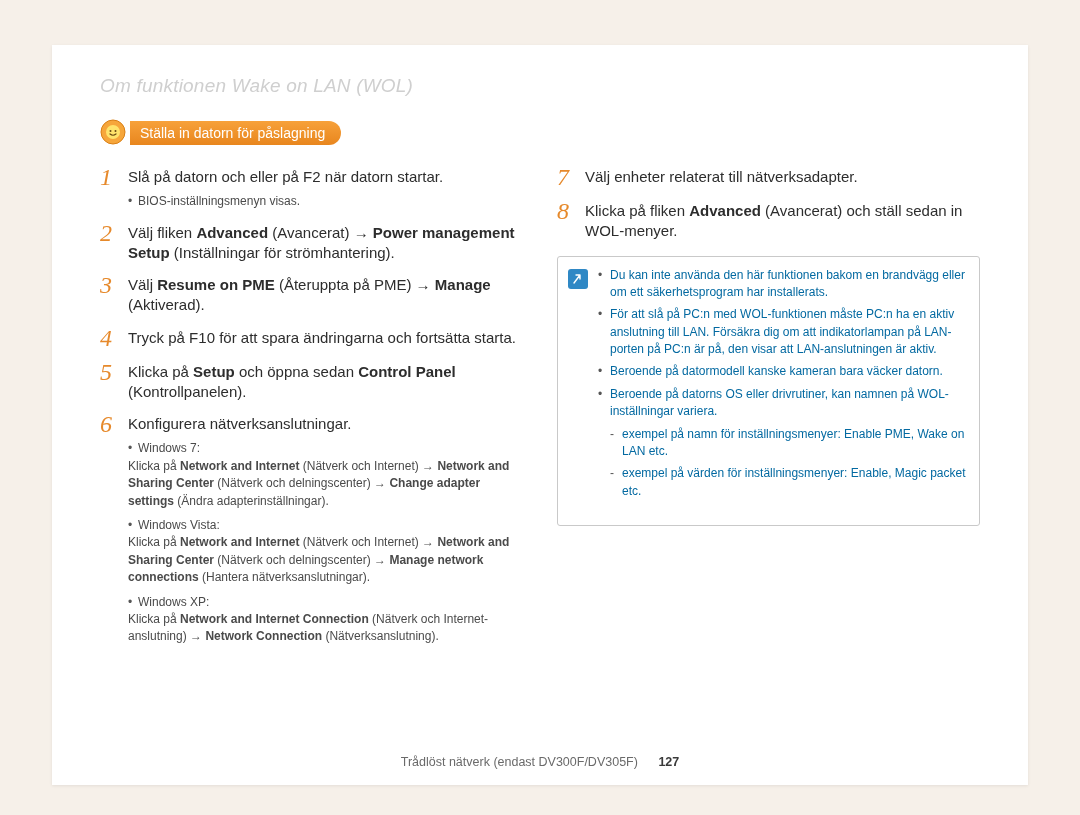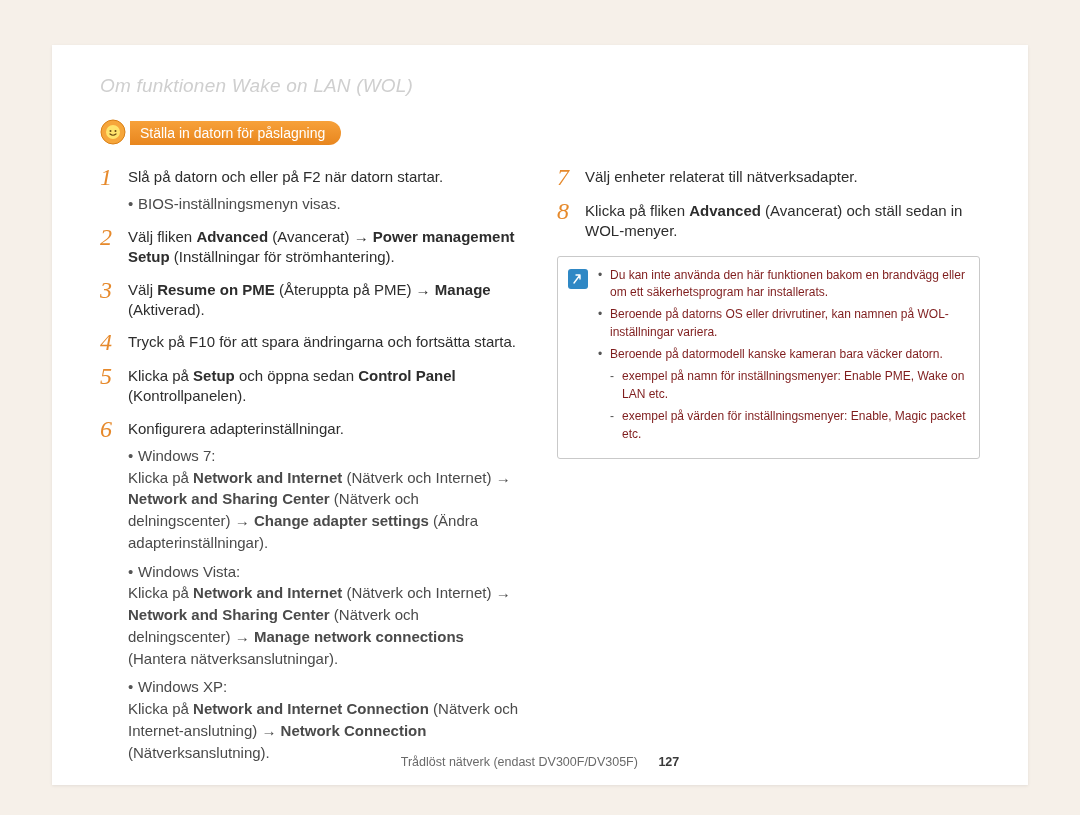--- a/index.html
+++ b/index.html
@@ -68,38 +68,38 @@
     text-align:left;
   }
   .step-body{
     font-size:15px;
     line-height:1.35;
     color:#2d2d2d;
     flex:1;
   }
   .step-body b{font-weight:600}
   .sub{
-    font-size:15px;
+    font-size:12px;
     color:#4a4a4a;
     line-height:1.45;
     margin-top:6px;
   }
   .sub .bul{margin-bottom:7px}
   .sub .bul:last-child{margin-bottom:0}
   .dot{display:inline-block;width:10px}
   .dot::before{content:"•";margin-right:6px;color:#555}
   .note-box{
     border:1px solid #c9c9c9;
     border-radius:3px;
-    padding:10px 12px 10px 10px;
+    padding:10px 12px 20px 10px;
     display:flex;
     align-items:flex-start;
     margin-top:14px;
     font-size:12px;
-    color:#7f1d1d;
+    color:#0369a1;
     line-height:1.45;
   }
   .note-icon{
     width:20px;height:20px;flex:none;
     border-radius:3px;
     background:#2f88c5;
     color:#fff;
     display:flex;align-items:center;justify-content:center;
     font-size:13px;
     margin-right:10px;
@@ -170,21 +170,21 @@
       </div>
 
       <div class="step">
         <div class="step-num">5</div>
         <div class="step-body">Klicka på <b>Setup</b> och öppna sedan <b>Control Panel</b> (Kontrollpanelen).</div>
       </div>
 
       <div class="step">
         <div class="step-num">6</div>
         <div class="step-body">
-          <span>Konfigurera adapterinställningar.</span>
+          <span>Konfigurera nätverksanslutningar.</span>
           <div class="sub">
             <div class="bul"><span class="dot"></span><span>Windows 7:<br>Klicka på <b>Network and Internet</b> (Nätverk och Internet) → <b>Network and Sharing Center</b> (Nätverk och delningscenter) → <b>Change adapter settings</b> (Ändra adapterinställningar).</span></div>
             <div class="bul"><span class="dot"></span><span>Windows Vista:<br>Klicka på <b>Network and Internet</b> (Nätverk och Internet) → <b>Network and Sharing Center</b> (Nätverk och delningscenter) → <b>Manage network connections</b> (Hantera nätverksanslutningar).</span></div>
             <div class="bul"><span class="dot"></span><span>Windows XP:<br>Klicka på <b>Network and Internet Connection</b> (Nätverk och Internet-anslutning) → <b>Network Connection</b> (Nätverksanslutning).</span></div>
           </div>
         </div>
       </div>
 
     </div>
 
@@ -201,22 +201,23 @@
       </div>
 
       <div class="note-box">
         <div class="note-icon">
           <svg width="12" height="12" viewBox="0 0 12 12">
               <path d="M2 10 L8 2 M4 2 L8 2 L8 6" stroke="#fff" stroke-width="1.4" fill="none" stroke-linecap="round" stroke-linejoin="round"></path>
             </svg>
         </div>
         <ul>
           <li>Du kan inte använda den här funktionen bakom en brandvägg eller om ett säkerhetsprogram har installerats.</li>
+          <li>För att slå på PC:n med WOL-funktionen måste PC:n ha en aktiv anslutning till LAN. Försäkra dig om att indikatorlampan på LAN-porten på PC:n är på, den visar att LAN-anslutningen är aktiv.</li>
+          <li>Beroende på datormodell kanske kameran bara väcker datorn.</li>
           <li>Beroende på datorns OS eller drivrutiner, kan namnen på WOL-inställningar variera.</li>
-          <li>Beroende på datormodell kanske kameran bara väcker datorn.</li>
           <li class="sub-li">exempel på namn för inställningsmenyer: Enable PME, Wake on LAN etc.</li>
           <li class="sub-li">exempel på värden för inställningsmenyer: Enable, Magic packet etc.</li>
         </ul>
       </div>
 
     </div>
 
   </div>
 
   <div class="footer">

